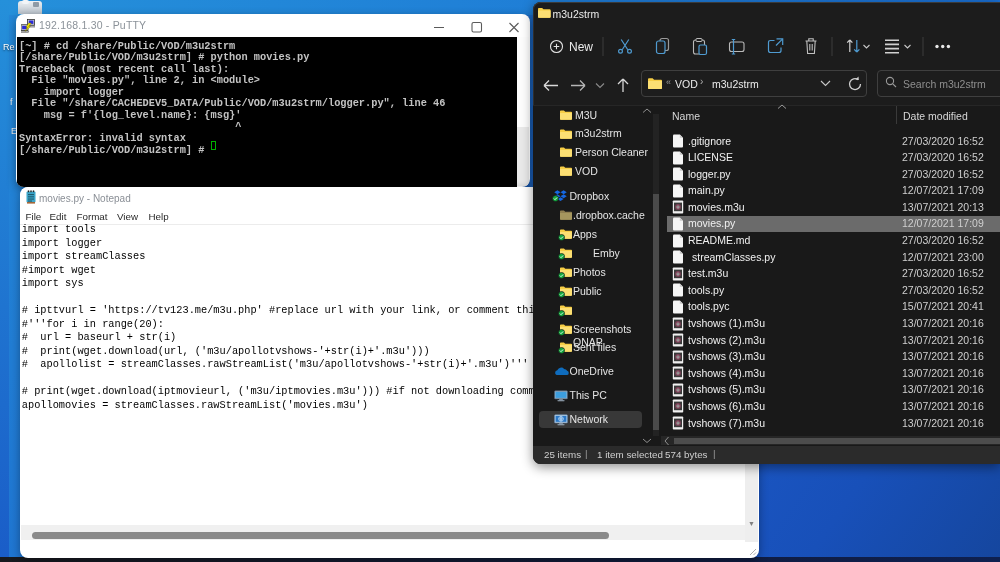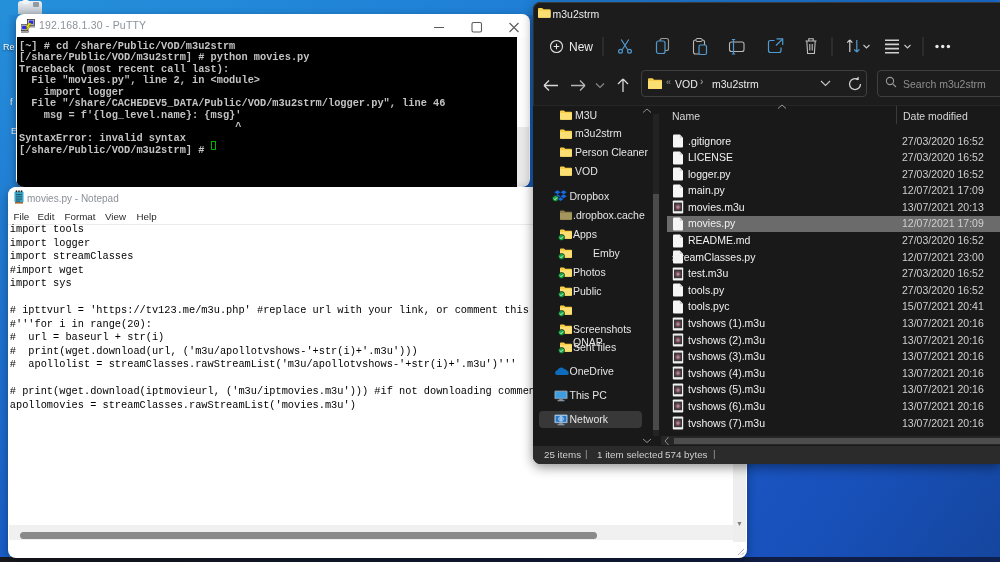--- a/index.html
+++ b/index.html
@@ -24,21 +24,21 @@
     font-family:"Liberation Mono",monospace; font-weight:bold;
     font-size:10.3px; line-height:11.6px; color:#c3c3c3; white-space:pre; overflow:hidden;
     padding:3.5px 0 0 2px;
   }
   #putty .sb { position:absolute; right:1px; top:23px; width:12px; height:149px; background:#e9e9e9; }
   #putty .sb .thumb { position:absolute; left:0; top:0; width:12px; height:90px; background:#fdfdfd; }
   .pcur { display:inline-block; width:5.5px; height:9px; border:1px solid #00b000; position:relative; top:-3.5px; vertical-align:-1px; }
 
   
   #notepad {
-    left:8px; top:186.5px; width:739px; height:371.5px;
+    left:20px; top:186.5px; width:739px; height:371.5px;
     background:#ffffff; border-radius:8px; overflow:hidden;
     box-shadow:0 3px 10px rgba(0,0,0,.35);
   }
   #notepad .tbar { position:absolute; left:0; top:0; right:0; height:24px; border-radius:8px 8px 0 0; background:#fff; }
   #notepad .title { position:absolute; left:19px; top:6px; font-size:10px; color:#8a8f96; }
   #notepad .menu { position:absolute; left:0; top:22px; right:0; height:16px; font-size:9.8px; color:#2a2a2a; border-bottom:1px solid #ececec; }
   #notepad .menu span { position:absolute; top:2px; }
   #notepad .code {
     position:absolute; left:1.8px; top:36.8px; width:722px; height:292px;
     font-family:"Liberation Mono",monospace; font-size:10.3px; line-height:13.5px;
@@ -425,21 +425,21 @@
   <div style="position:absolute;left:139px;top:231.5px;width:12px;height:14px;"><svg width="12" height="14" viewBox="0 0 12 14">
         <path d="M1 1.5 Q1 0.5 2 0.5 L7.8 0.5 L11 3.7 L11 12.5 Q11 13.5 10 13.5 L2 13.5 Q1 13.5 1 12.5 Z" fill="#f5f5f5"></path>
         <path d="M7.8 0.5 L7.8 3.7 L11 3.7 Z" fill="#c9c9c9"></path>
       </svg></div>
     <div style="position:absolute;left:155px;top:232.0px;font-size:10.5px;color:#f0f0f0;white-space:nowrap;">README.md</div>
     <div style="position:absolute;left:369px;top:232.0px;font-size:10.5px;color:#cfcfcf;white-space:nowrap;">27/03/2020 16:52</div>
   <div style="position:absolute;left:139px;top:248.1px;width:12px;height:14px;"><svg width="12" height="14" viewBox="0 0 12 14">
         <path d="M1 1.5 Q1 0.5 2 0.5 L7.8 0.5 L11 3.7 L11 12.5 Q11 13.5 10 13.5 L2 13.5 Q1 13.5 1 12.5 Z" fill="#f5f5f5"></path>
         <path d="M7.8 0.5 L7.8 3.7 L11 3.7 Z" fill="#c9c9c9"></path>
       </svg></div>
-    <div style="position:absolute;left:139px;top:248.6px;font-size:10.5px;color:#f0f0f0;white-space:nowrap;">streamClasses.py</div>
+    <div style="position:absolute;left:159px;top:248.6px;font-size:10.5px;color:#f0f0f0;white-space:nowrap;">streamClasses.py</div>
     <div style="position:absolute;left:369px;top:248.6px;font-size:10.5px;color:#cfcfcf;white-space:nowrap;">12/07/2021 23:00</div>
   <div style="position:absolute;left:139px;top:264.7px;width:12px;height:14px;"><svg width="12" height="14" viewBox="0 0 12 14">
         <rect x="0.8" y="0.4" width="10.4" height="13.2" rx="0.8" fill="#f0f0f0"></rect>
         <rect x="2" y="2.6" width="8" height="8.6" fill="#3a3a3a"></rect>
         <circle cx="6" cy="6.9" r="2.9" fill="#7e4157"></circle>
         <circle cx="6" cy="6.9" r="1.5" fill="#b5b5b5"></circle>
         <circle cx="6" cy="6.9" r="0.65" fill="#4a4a4a"></circle>
       </svg></div>
     <div style="position:absolute;left:155px;top:265.2px;font-size:10.5px;color:#f0f0f0;white-space:nowrap;">test.m3u</div>
     <div style="position:absolute;left:369px;top:265.2px;font-size:10.5px;color:#cfcfcf;white-space:nowrap;">27/03/2020 16:52</div>

